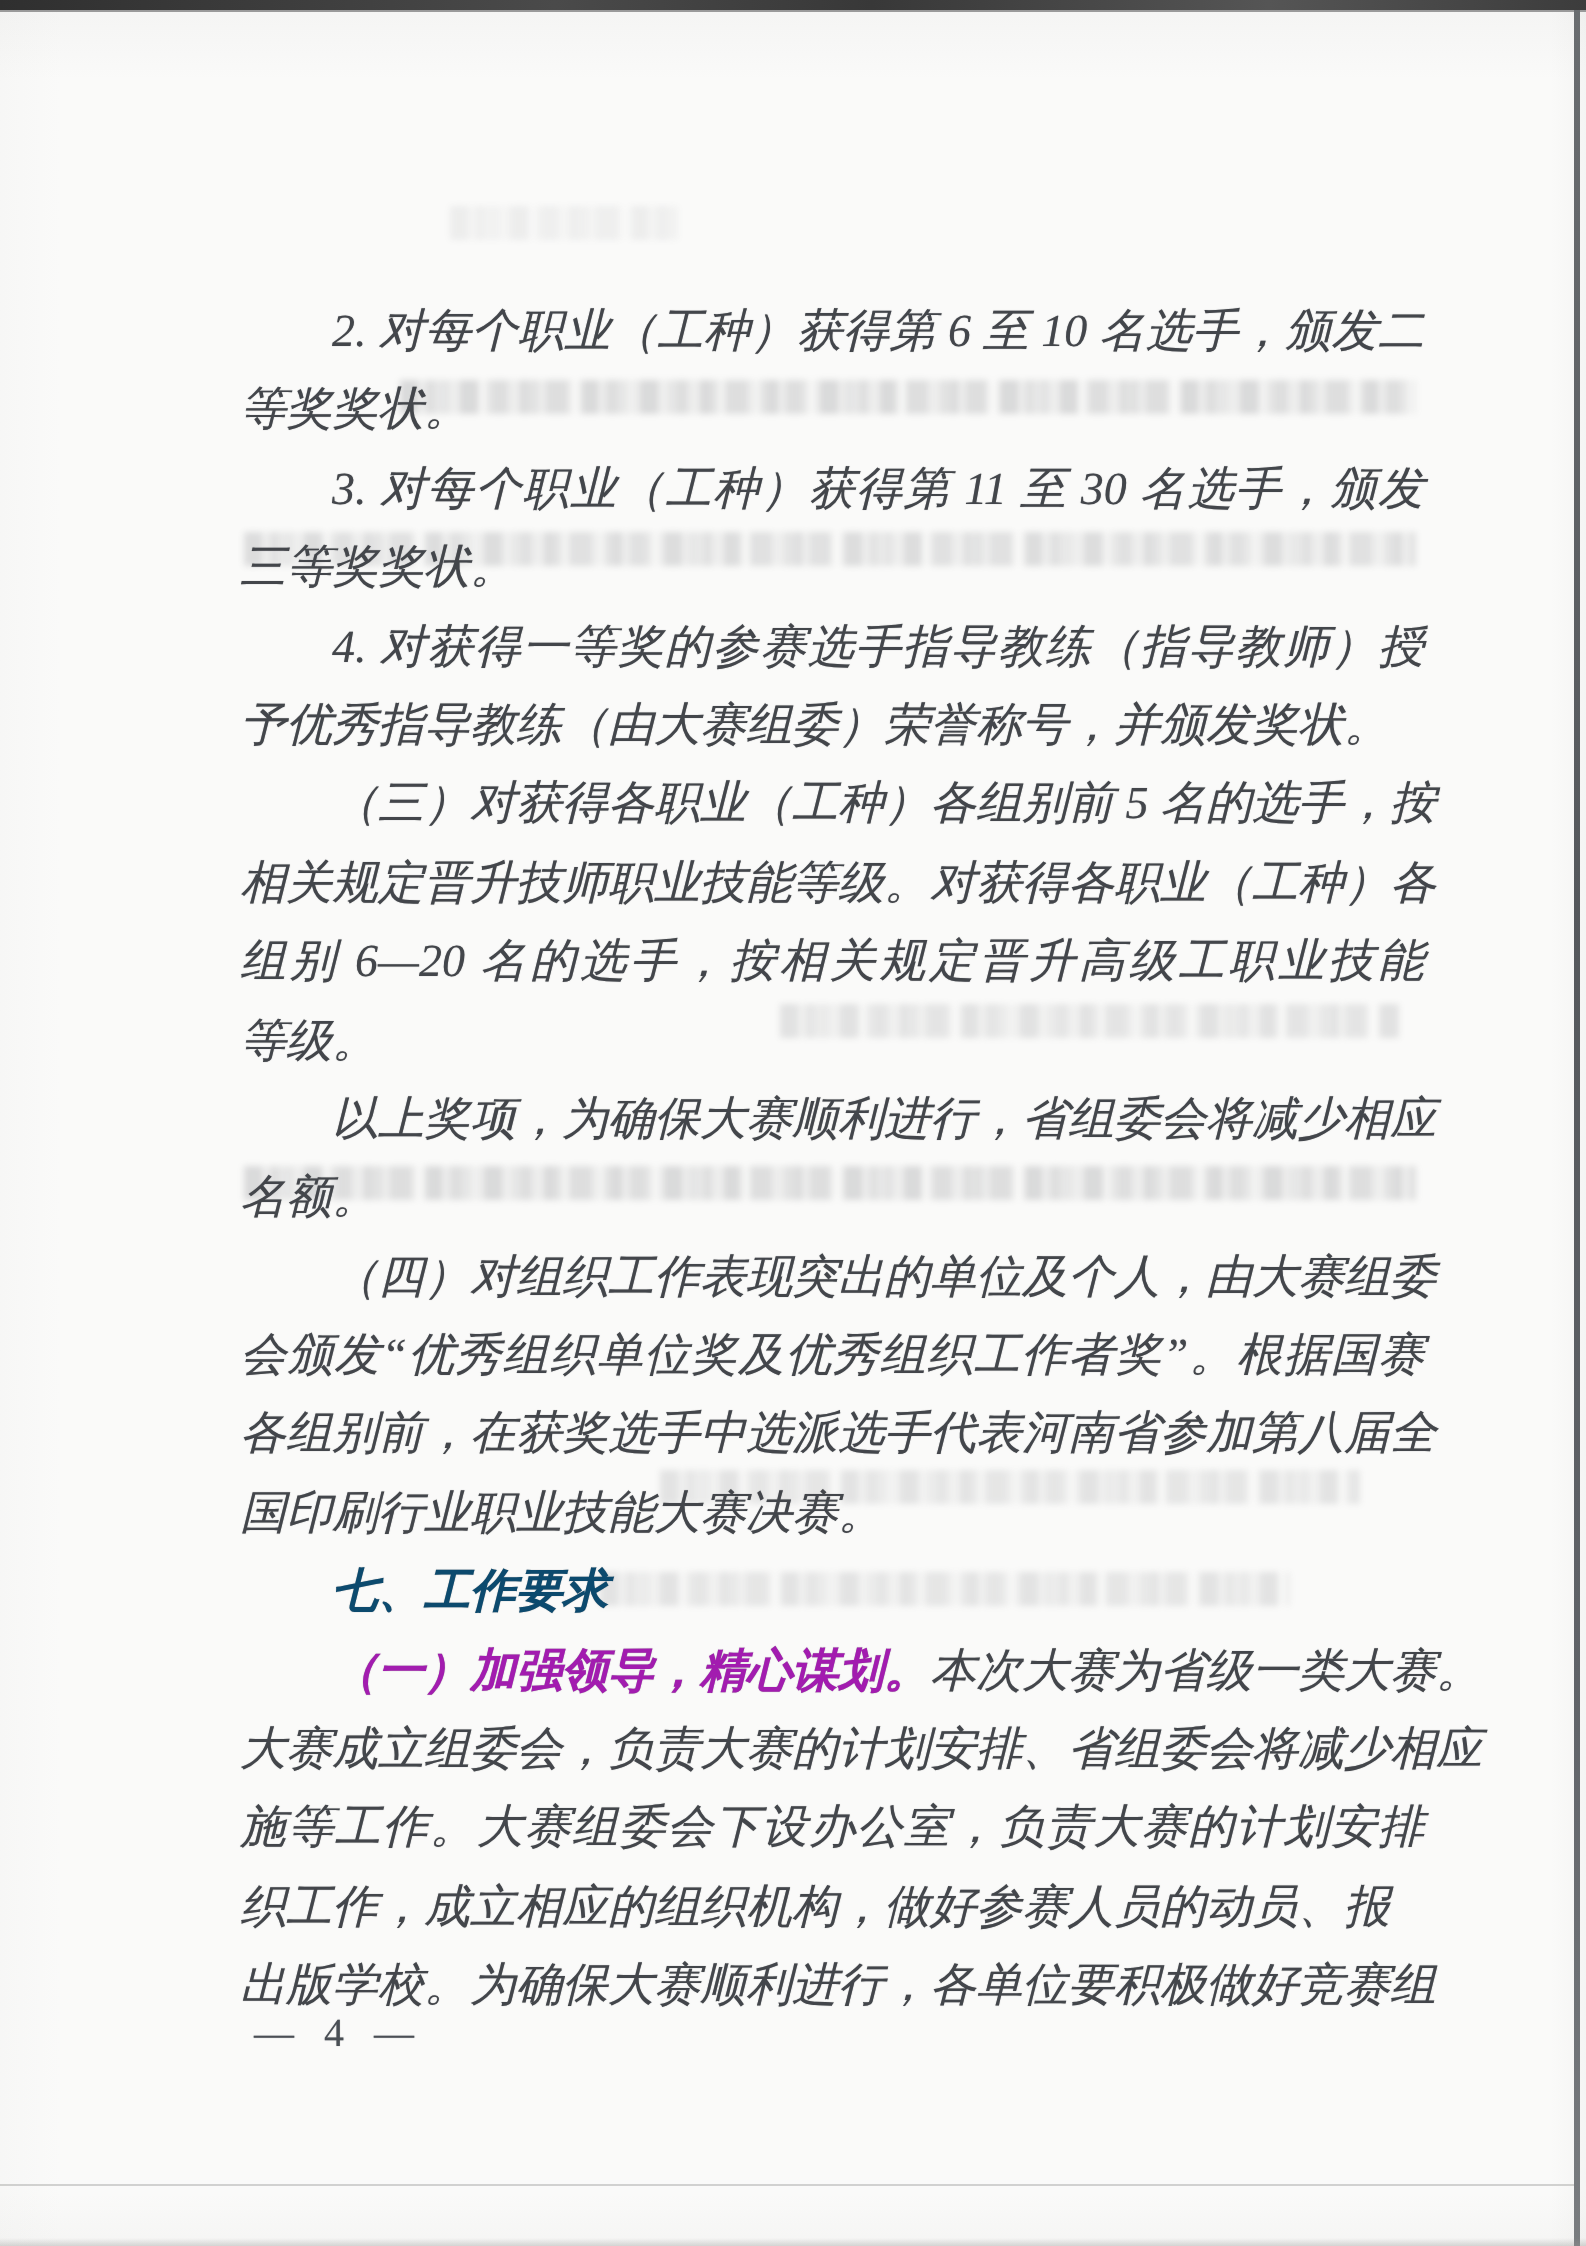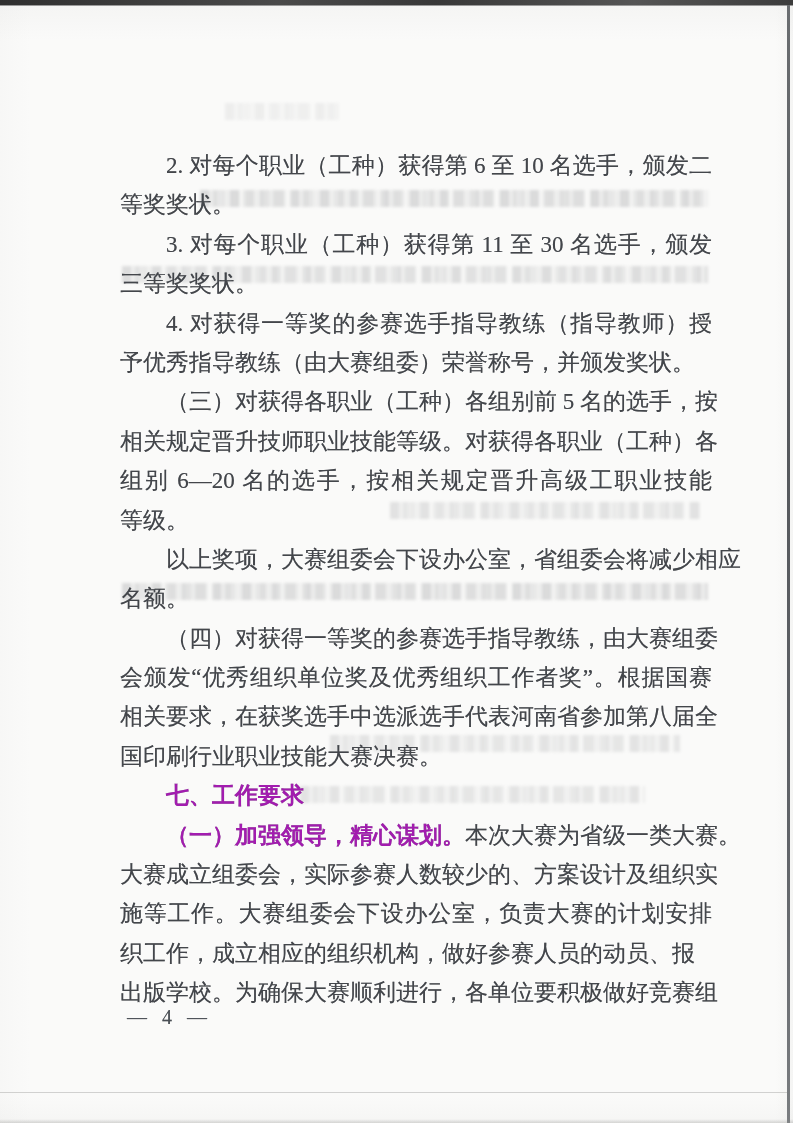--- a/index.html
+++ b/index.html
@@ -49,24 +49,25 @@
     font-size: 23px;
     text-shadow: 0 0 0.5px rgba(67,70,75,0.55);
   }
   .line {
     height: 39.4px;
     line-height: 39.4px;
     text-align: justify;
     text-align-last: justify;
     white-space: nowrap;
     overflow: visible;
+    font-style: italic;
   }
   .line.last { text-align-last: left; }
   .line.indent { text-indent: 2em; }
-  .line.bold { font-weight: bold; color: #a21caf; }
+  .line.bold { font-weight: bold; color: #0c4a6e; }
   .seg-bold { font-weight: bold; color: #a21caf; }
 
   
   .page-number {
     position: absolute;
     left: 127px; top: 1006px;
     font-size: 20px;
     color: #4a4f55;
     word-spacing: 10px;
     text-shadow: 0 0 0.5px rgba(74,79,85,0.5);
@@ -117,27 +118,27 @@
     <div class="line indent">2. 对每个职业（工种）获得第 6 至 10 名选手，颁发二</div>
     <div class="line last">等奖奖状。</div>
     <div class="line indent">3. 对每个职业（工种）获得第 11 至 30 名选手，颁发</div>
     <div class="line last">三等奖奖状。</div>
     <div class="line indent">4. 对获得一等奖的参赛选手指导教练（指导教师）授</div>
     <div class="line last">予优秀指导教练（由大赛组委）荣誉称号，并颁发奖状。</div>
     <div class="line indent">（三）对获得各职业（工种）各组别前 5 名的选手，按</div>
     <div class="line">相关规定晋升技师职业技能等级。对获得各职业（工种）各</div>
     <div class="line">组别 6—20 名的选手，按相关规定晋升高级工职业技能</div>
     <div class="line last">等级。</div>
-    <div class="line indent">以上奖项，大赛组委会下设办公室，省组委会将减少相应</div>
+    <div class="line indent">以上奖项，为确保大赛顺利进行，省组委会将减少相应</div>
     <div class="line last">名额。</div>
-    <div class="line indent">（四）对获得一等奖的参赛选手指导教练，由大赛组委</div>
+    <div class="line indent">（四）对组织工作表现突出的单位及个人，由大赛组委</div>
     <div class="line">会颁发“优秀组织单位奖及优秀组织工作者奖”。根据国赛</div>
-    <div class="line">相关要求，在获奖选手中选派选手代表河南省参加第八届全</div>
+    <div class="line">各组别前，在获奖选手中选派选手代表河南省参加第八届全</div>
     <div class="line last">国印刷行业职业技能大赛决赛。</div>
     <div class="line indent last bold">七、工作要求</div>
     <div class="line indent"><span class="seg-bold">（一）加强领导，精心谋划。</span><span>本次大赛为省级一类大赛。</span></div>
-    <div class="line">大赛成立组委会，实际参赛人数较少的、方案设计及组织实</div>
+    <div class="line">大赛成立组委会，负责大赛的计划安排、省组委会将减少相应</div>
     <div class="line">施等工作。大赛组委会下设办公室，负责大赛的计划安排</div>
     <div class="line last">织工作，成立相应的组织机构，做好参赛人员的动员、报</div>
     <div class="line">出版学校。为确保大赛顺利进行，各单位要积极做好竞赛组</div>
   </div>
 
 <div class="page-number">— 4 —</div>
 
 </body></html>

